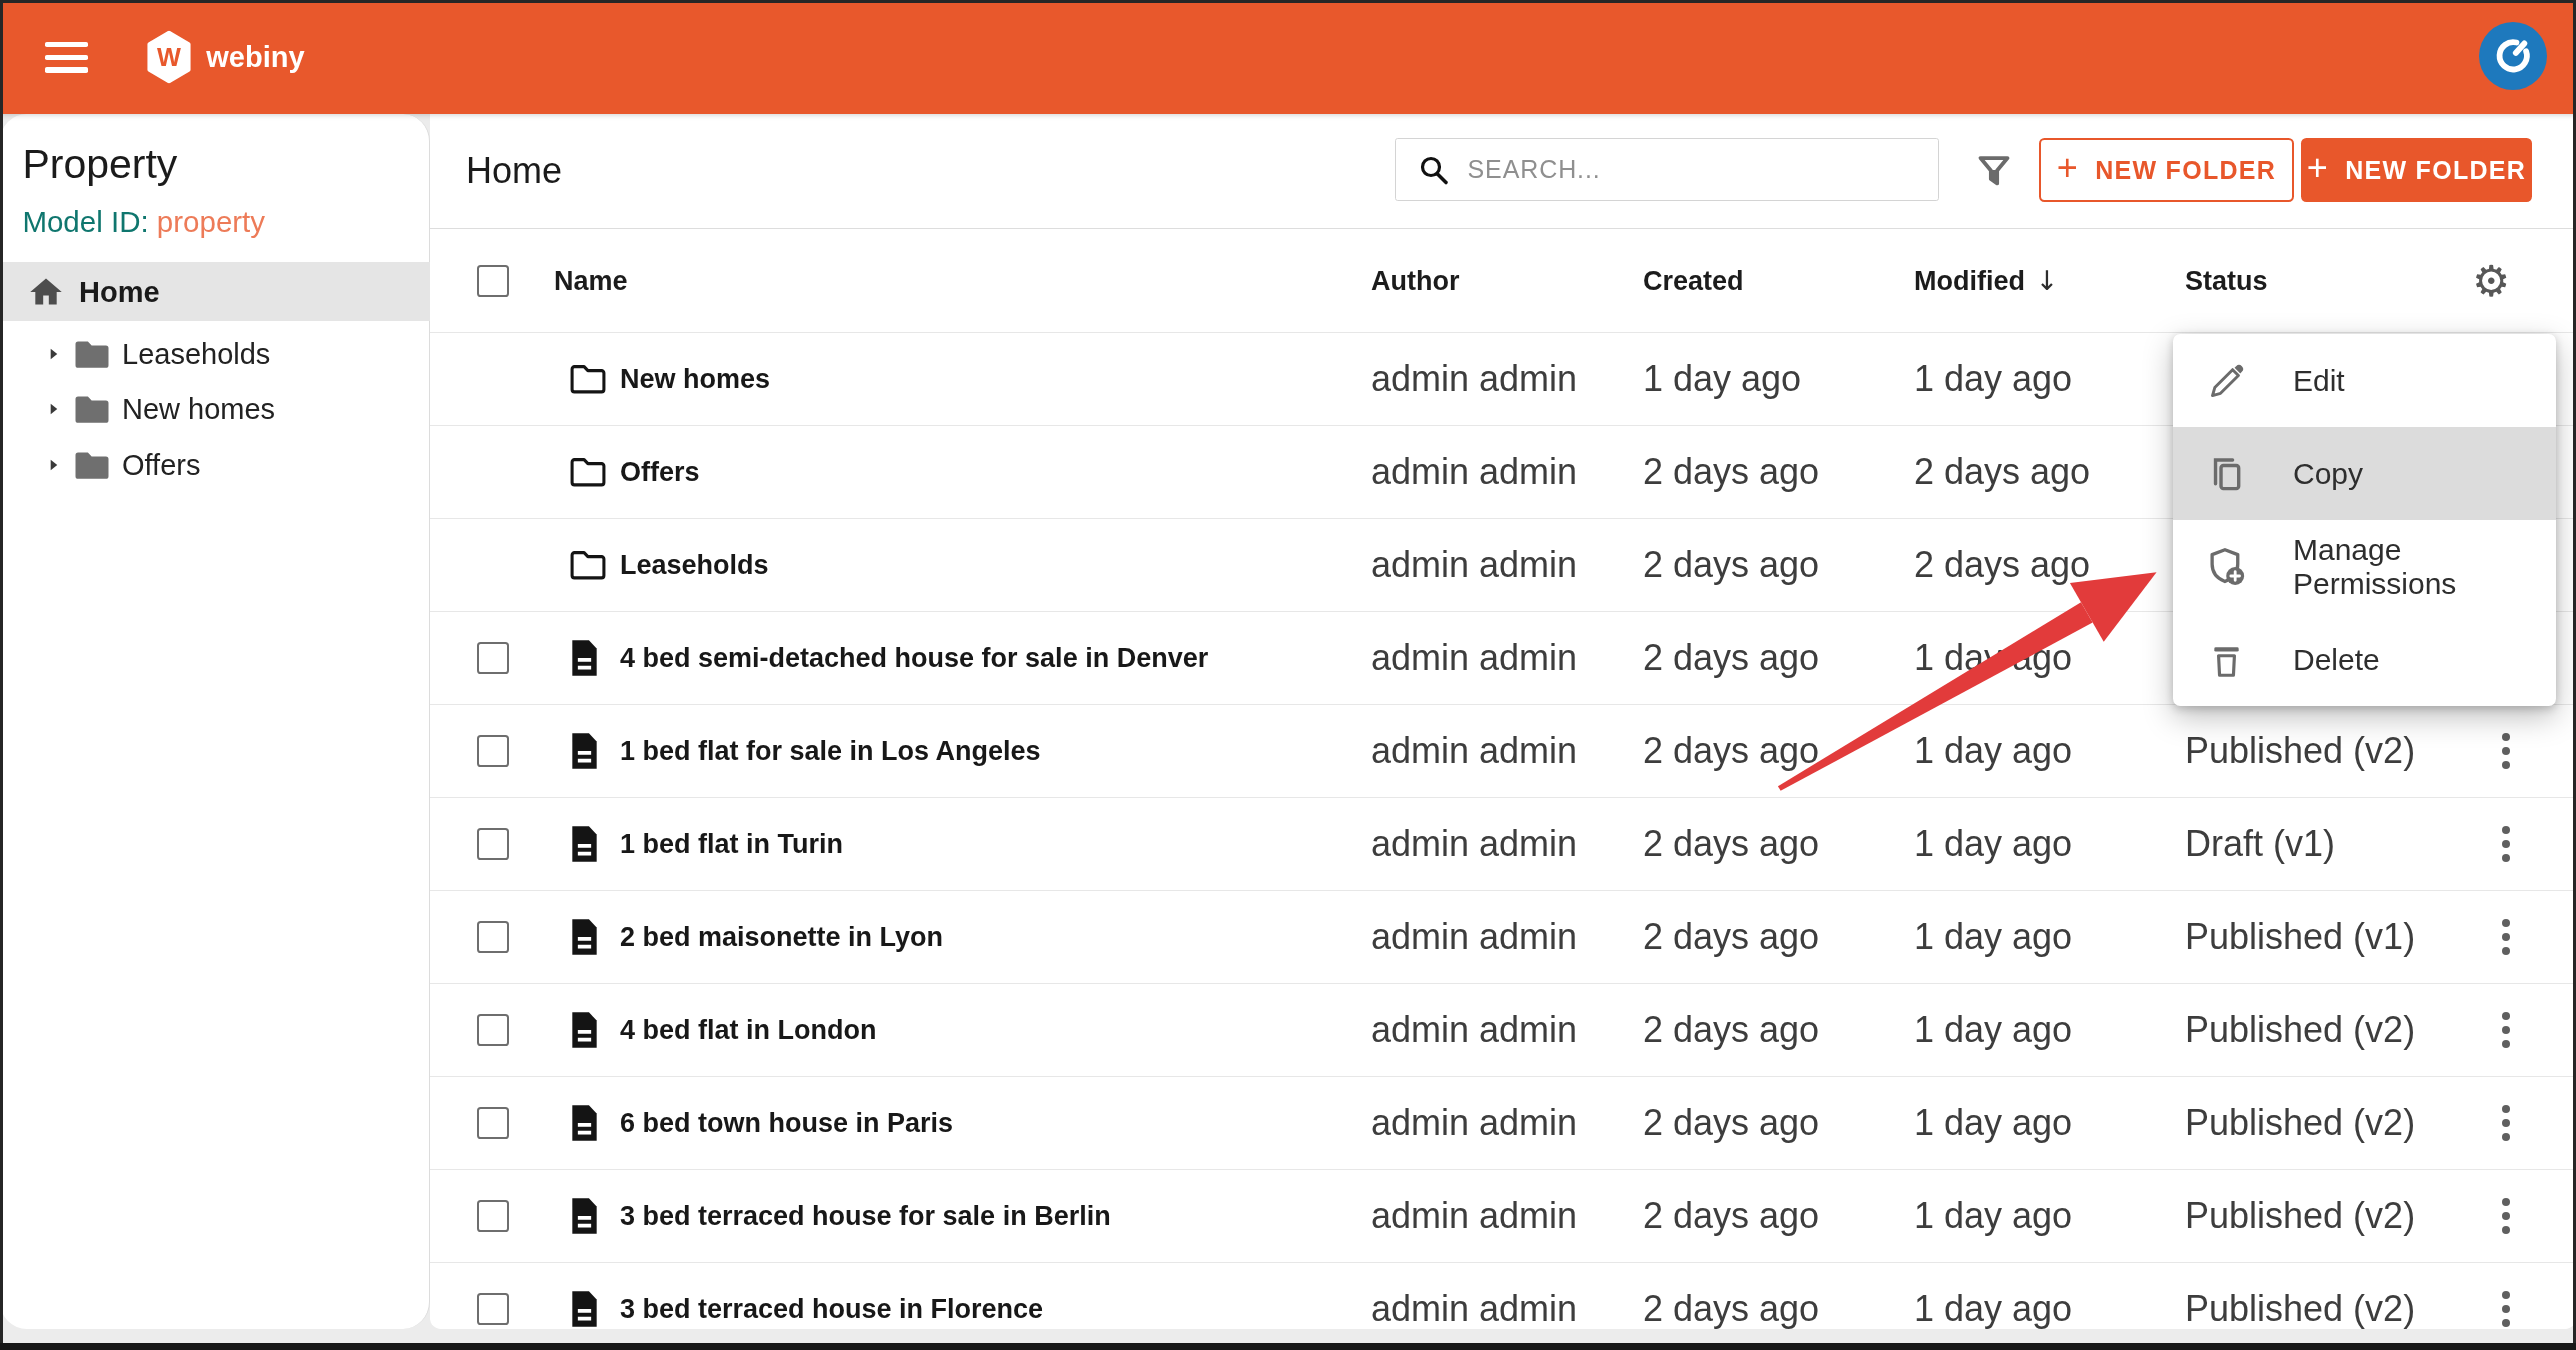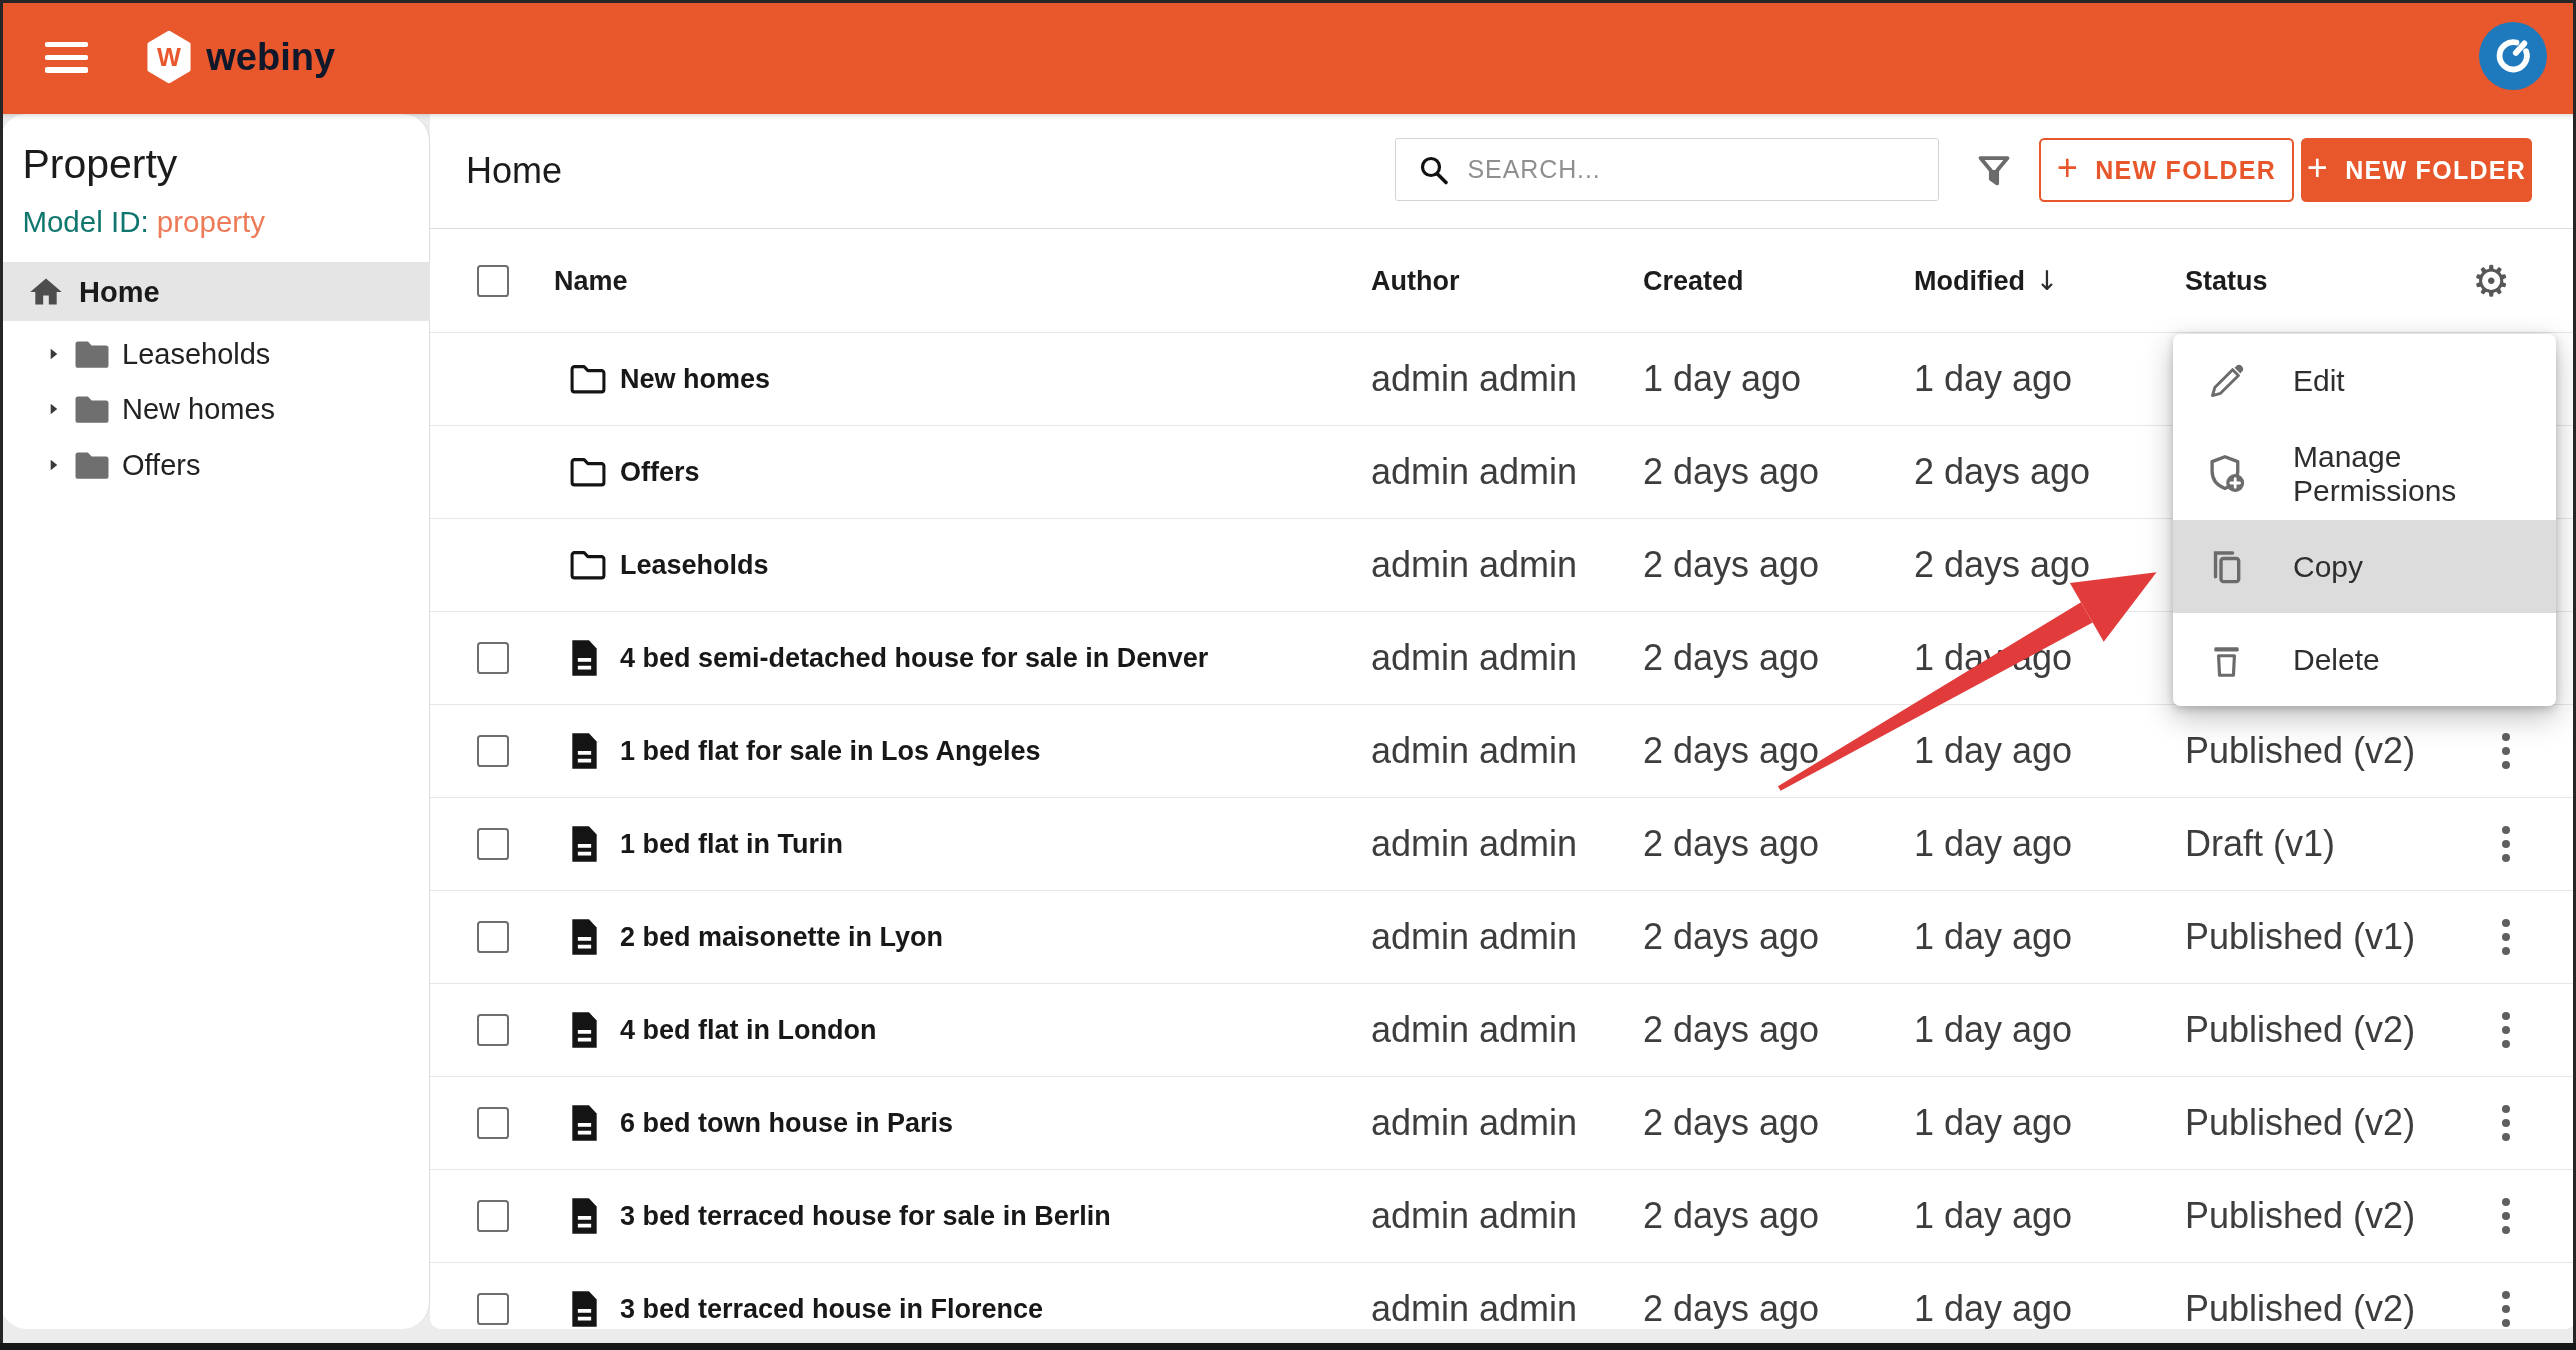--- a/index.html
+++ b/index.html
@@ -14,21 +14,21 @@
   .frame-right{right:0;top:0;width:2.7px;height:1350px;}
   .frame-bottom{left:0;top:1343px;width:2576px;height:7.2px;background:#171717;}
 
   
   .topbar{position:absolute;left:0;top:0;width:2576px;height:114px;background:#E8582C;z-index:5;
           box-shadow:0 1.8px 5.4px rgba(0,0,0,.18);}
   .hamburger{position:absolute;left:45px;top:42px;width:43px;height:30px;cursor:pointer;}
   .hamburger i{display:block;width:43px;height:5.4px;background:#fff;border-radius:1.8px;margin-bottom:7.2px;}
   .brand{position:absolute;left:146px;top:0;height:114px;display:flex;align-items:center;}
   .hex{width:46px;height:54px;}
-  .wordmark{color:#0f172a;font-size:38px;font-weight:700;margin-left:14.3px;letter-spacing:0;}
+  .wordmark{color:#ffffff;font-size:29px;font-weight:700;margin-left:14.3px;letter-spacing:0;}
   .avatar{position:absolute;left:2479px;top:21.5px;width:68px;height:68px;border-radius:50%;
           background:#1E79BD;display:flex;align-items:center;justify-content:center;cursor:pointer;}
 
   
   .sidebar{position:absolute;left:0;top:114px;width:430px;height:1215px;background:#fff;
            border-right:0.9px solid #DCDCDC;border-bottom-right-radius:10.7px;z-index:2;box-sizing:border-box;border-radius:27px;}
   .sb-title{position:absolute;left:22.4px;top:27px;font-size:41px;font-weight:500;color:#1b1b1b;}
   .sb-model{position:absolute;left:22.4px;top:91px;font-size:29.5px;}
   .sb-model .lbl{color:#0f766e;}
   .sb-model .val{color:#ED7B58;cursor:pointer;}
@@ -424,31 +424,31 @@
     </div>
   </main>
 
   <div class="menu">
     <div class="menu-item">
       <svg class="mico" width="39" height="39" viewBox="0 0 32 32">
           <use href="#i-pencil"></use>
         </svg>
       <span class="mlabel">Edit</span>
     </div>
+    <div class="menu-item highlight">
+      <svg class="mico" width="39" height="39" viewBox="0 0 32 32">
+          <use href="#i-copy"></use>
+        </svg>
+      <span class="mlabel">Copy</span>
+    </div>
     <div class="menu-item">
       <svg class="mico" width="41" height="41" viewBox="0 0 32 32">
           <use href="#i-shield-add"></use>
         </svg>
       <span class="mlabel">Manage Permissions</span>
-    </div>
-    <div class="menu-item highlight">
-      <svg class="mico" width="39" height="39" viewBox="0 0 32 32">
-          <use href="#i-copy"></use>
-        </svg>
-      <span class="mlabel">Copy</span>
     </div>
     <div class="menu-item">
       <svg class="mico" width="39" height="39" viewBox="0 0 32 32">
           <use href="#i-trash"></use>
         </svg>
       <span class="mlabel">Delete</span>
     </div>
   </div>
 
   <svg class="arrow-overlay" viewBox="0 0 2881 1510">

